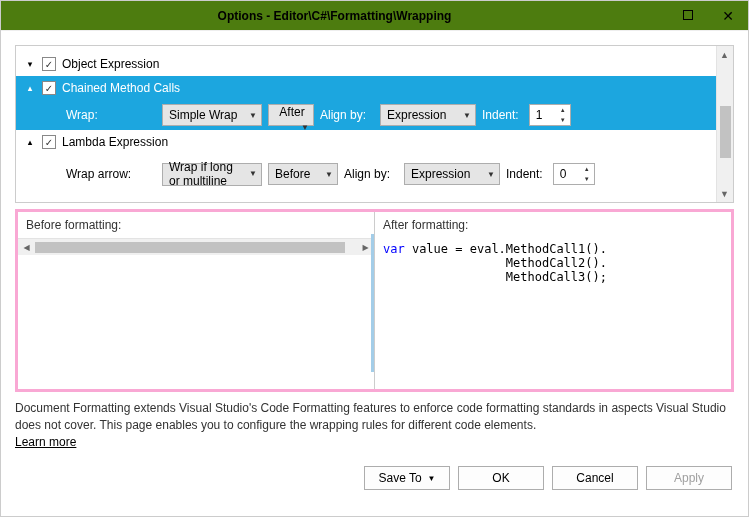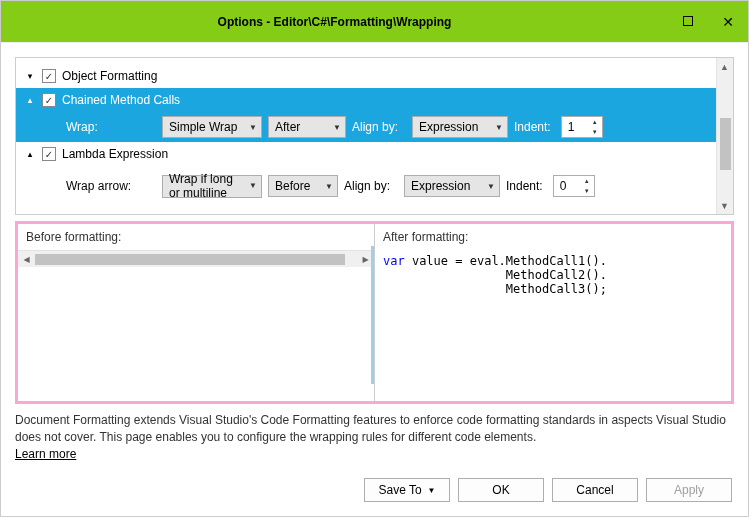--- a/index.html
+++ b/index.html
@@ -10,22 +10,22 @@
     background: #fff;
     color: #000;
     width: 749px;
     height: 517px;
     overflow: hidden;
     border: 1px solid #ccc;
   }
   .titlebar {
     display: flex;
     align-items: center;
-    height: 42px;
-    background: #84cc16;
+    height: 30px;
+    background: #4d7c0f;
     border-bottom: 1px solid #eee;
   }
   .titlebar .title {
     flex: 1;
     text-align: center;
     font-weight: 600;
     font-size: 12px;
   }
   .titlebar .win-btn {
     width: 40px;
@@ -273,36 +273,36 @@
 </div>
 
 <div class="content">
 
   <div class="tree-area">
     <div class="tree-inner">
 
       <div class="tree-row">
         <span class="expander">▾</span>
         <span class="checkbox">✓</span>
-        <span class="node-label">Object Formatting</span>
+        <span class="node-label">Object Expression</span>
       </div>
 
       <div class="tree-row selected">
         <span class="expander">▴</span>
         <span class="checkbox">✓</span>
         <span class="node-label">Chained Method Calls</span>
       </div>
 
       <div class="tree-row controls-row selected" style="gap:6px;">
         <span class="ctl-label">Wrap:</span>
         <span class="dropdown" style="width:100px;">
           <span>Simple Wrap</span>
           <span class="dd-arrow">▼</span>
         </span>
-        <span class="dropdown" style="width:78px;">
+        <span class="dropdown" style="width:46px;flex-direction:column;">
           <span>After</span>
           <span class="dd-arrow">▼</span>
         </span>
         <span class="ctl-label short">Align by:</span>
         <span class="dropdown" style="width:96px;">
           <span>Expression</span>
           <span class="dd-arrow">▼</span>
         </span>
         <span class="ctl-label" style="min-width:auto;">Indent:</span>
         <span class="spinner">

